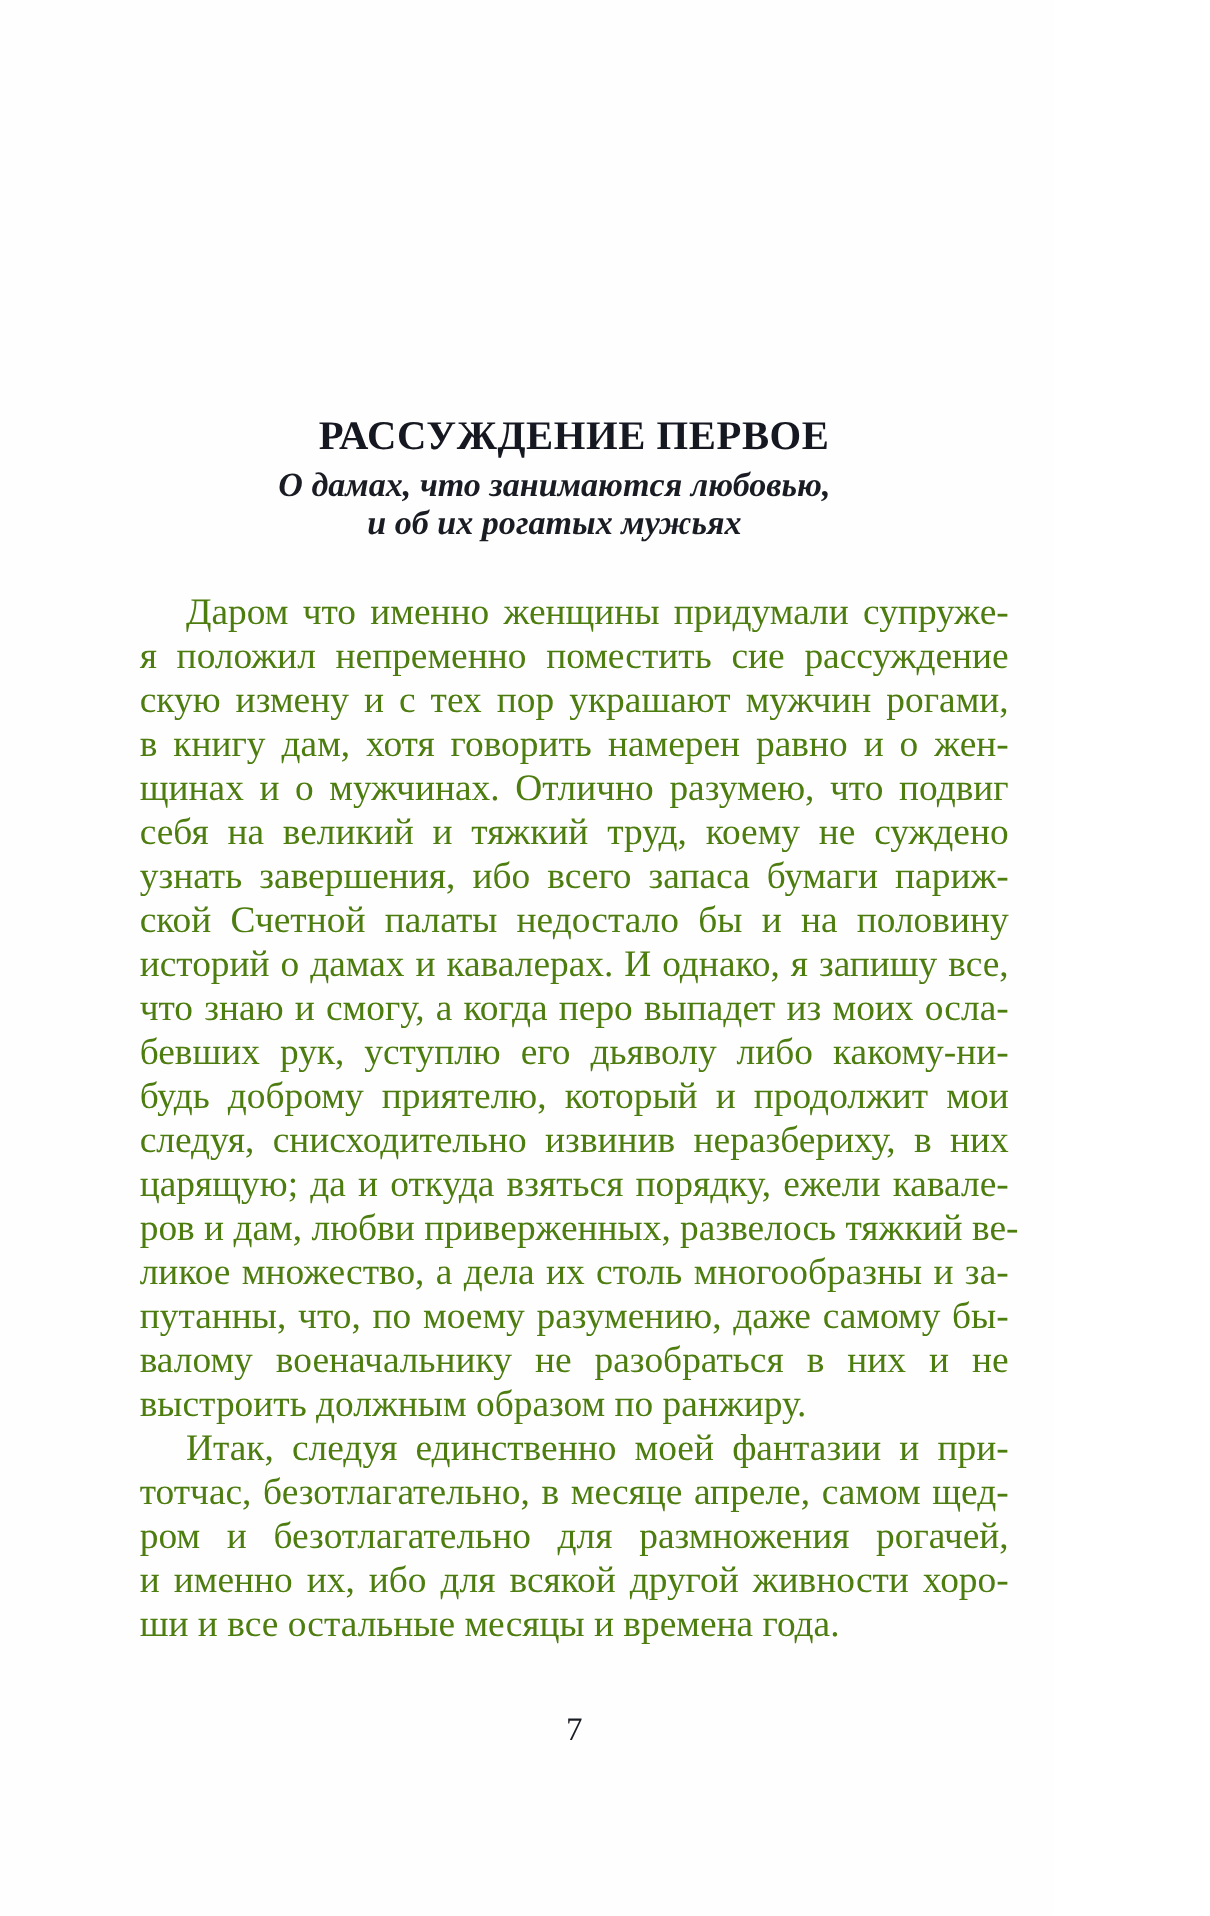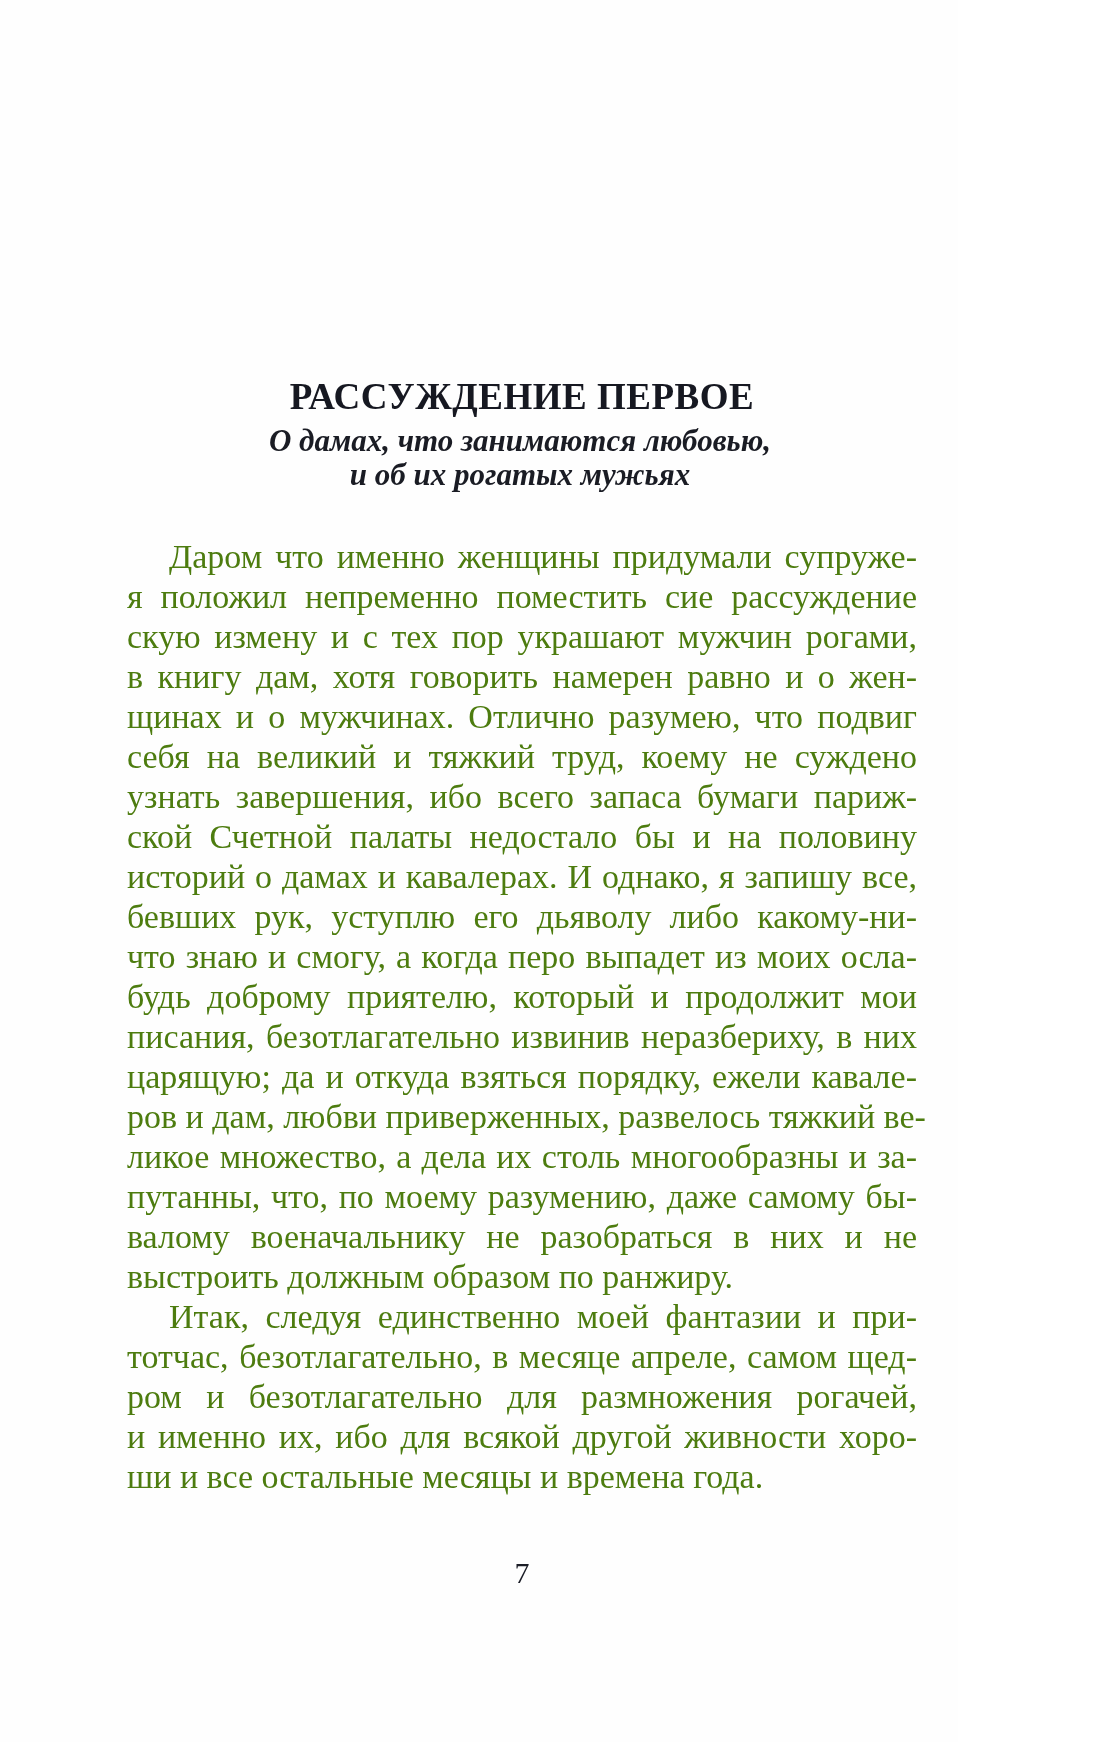--- a/index.html
+++ b/index.html
@@ -24,21 +24,21 @@
     text-align: center;
     font-size: 37px;
     font-weight: bold;
     letter-spacing: 0.5px;
     color: #161821;
     line-height: 42px;
   }
   .chapter-subtitle {
     position: absolute;
     top: 424px;
-    left: 125px;
+    left: 109px;
     width: 790px;
     text-align: center;
     font-size: 31px;
     font-weight: bold;
     font-style: italic;
     color: #1a1c24;
     line-height: 34px;
   }
   .body-text {
     position: absolute;
@@ -89,24 +89,24 @@
     <div>
       <div class="line indent">Даром что именно женщины придумали супруже-</div>
       <div class="line">я положил непременно поместить сие рассуждение</div>
       <div class="line">скую измену и с тех пор украшают мужчин рогами,</div>
       <div class="line">в книгу дам, хотя говорить намерен равно и о жен-</div>
       <div class="line">щинах и о мужчинах. Отлично разумею, что подвиг</div>
       <div class="line">себя на великий и тяжкий труд, коему не суждено</div>
       <div class="line">узнать завершения, ибо всего запаса бумаги париж-</div>
       <div class="line">ской Счетной палаты недостало бы и на половину</div>
       <div class="line">историй о дамах и кавалерах. И однако, я запишу все,</div>
+      <div class="line">что знаю и смогу, а когда перо выпадет из моих осла-</div>
       <div class="line">бевших рук, уступлю его дьяволу либо какому-ни-</div>
-      <div class="line">что знаю и смогу, а когда перо выпадет из моих осла-</div>
       <div class="line">будь доброму приятелю, который и продолжит мои</div>
-      <div class="line">писания, безотлагательно извинив неразбериху, в них</div>
+      <div class="line">следуя, снисходительно извинив неразбериху, в них</div>
       <div class="line">царящую; да и откуда взяться порядку, ежели кавале-</div>
       <div class="line">ров и дам, любви приверженных, развелось тяжкий ве-</div>
       <div class="line">ликое множество, а дела их столь многообразны и за-</div>
       <div class="line">путанны, что, по моему разумению, даже самому бы-</div>
       <div class="line">валому военачальнику не разобраться в них и не</div>
       <div class="line last">выстроить должным образом по ранжиру.</div>
     </div>
 
     <div>
       <div class="line indent">Итак, следуя единственно моей фантазии и при-</div>

